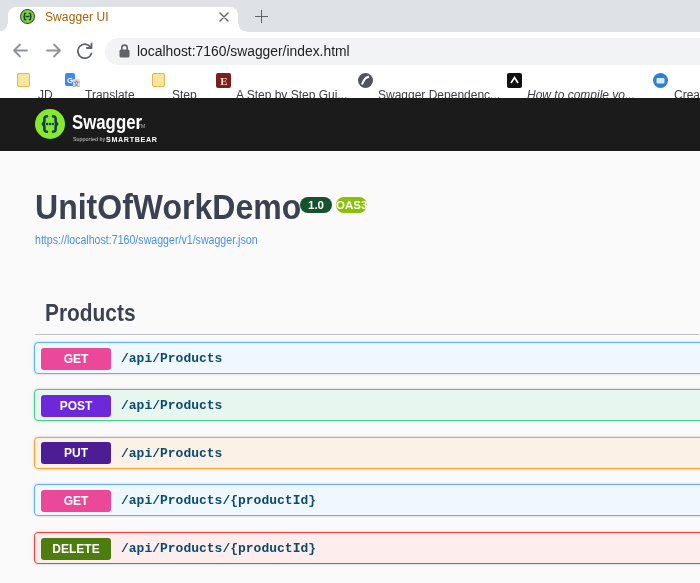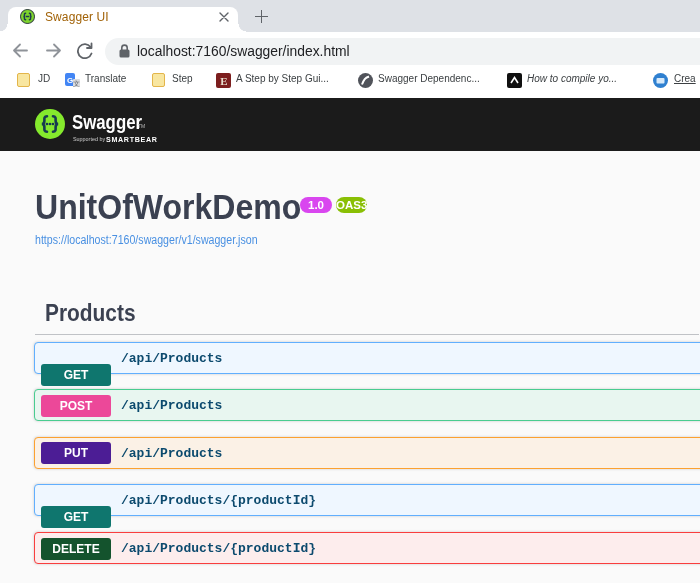--- a/index.html
+++ b/index.html
@@ -16,54 +16,54 @@
 #newtab:before { left:5.7px; top:0; width:1.7px; height:13px; }
 #newtab:after { left:0; top:5.7px; width:13px; height:1.7px; }
 
 
 #toolbar { left:0; top:32px; width:700px; height:34px; background:#fff; }
 #omnibox { left:105px; top:38px; width:595px; height:27px; background:#f1f3f4; border-radius:14px 0 0 14px; }
 #url { left:137px; top:43px; font-size:14px; color:#202124; transform:scaleX(0.99); transform-origin:0 0; white-space:nowrap; }
 
 
 #bookmarks { left:0; top:66px; width:700px; height:32px; background:#fff; }
-.bm { position:absolute; top:73px; font-size:10px; color:#3c4043; white-space:nowrap; }
+.bm { position:absolute; top:88px; font-size:12px; color:#3c4043; white-space:nowrap; }
 .bicon { position:absolute; top:73px; width:15px; height:15px; }
 .folder { background:#f8e6a0; border:1.5px solid #e3b54a; border-radius:2px; width:13px; height:14px; }
 
 
 #topbar { left:0; top:98px; width:700px; height:53px; background:#1b1b1b; }
 #sw-logo { left:35px; top:109px; width:30px; height:30px; background:#85ea2d; border-radius:50%; }
 #sw-word { left:72px; top:111px; font-size:20px; color:#fff; font-weight:bold; transform:scaleX(0.84); transform-origin:0 0; white-space:nowrap; }
 #sw-tm { left:138px; top:123px; font-size:5px; color:#bbb; }
 #sw-supp { left:73px; top:136px; font-size:6px; color:#cfcfcf; transform:scaleX(0.9); transform-origin:0 0; white-space:nowrap; }
 #sw-sb { left:106px; top:134.5px; font-size:7.5px; color:#fff; font-weight:bold; letter-spacing:0.7px; transform:scaleX(0.95); transform-origin:0 0; white-space:nowrap; }
 
 
 #page { left:0; top:151px; width:700px; height:432px; background:#fafafa; }
 #title { left:35px; top:187px; font-size:35px; font-weight:bold; color:#3b4151; transform:scaleX(0.915); transform-origin:0 0; white-space:nowrap; }
 .badge { position:absolute; height:16px; border-radius:8px; color:#fff; font-size:11.5px; font-weight:bold; text-align:center; line-height:16px; }
-#badge-v { left:300px; top:197px; width:32px; background:#d946ef; }
+#badge-v { left:300px; top:197px; width:32px; background:#14532d; }
 #badge-oas { left:336px; top:197px; width:31px; background:#89bf04; }
 #speclink { left:35px; top:233px; font-size:12px; color:#4990e2; transform:scaleX(0.885); transform-origin:0 0; white-space:nowrap; }
 #products { left:45px; top:299px; font-size:24px; font-weight:bold; color:#3b4151; transform:scaleX(0.87); transform-origin:0 0; white-space:nowrap; }
 #divider { left:35px; top:334px; width:664px; height:1px; background:rgba(59,65,81,.3); }
 
 .op { position:absolute; left:34px; width:680px; height:32px; border-radius:4px; border:1px solid; box-shadow:0 0 3px rgba(0,0,0,.19); }
 .method { position:absolute; left:6px; top:4.5px; width:70px; height:22px; border-radius:3px; color:#fff; font-weight:bold; font-size:12px; text-align:center; line-height:22px; }
 .path { position:absolute; left:86px; top:8px; font-family:"Liberation Mono", monospace; font-weight:bold; font-size:13px; color:#0c4a6e; }
 #op1 { top:342px; border-color:#61affe; background:#eff7ff; }
 #op2 { top:389px; border-color:#49cc90; background:#e8f6f0; }
 #op3 { top:436.5px; border-color:#fca130; background:#fbf1e6; }
 #op4 { top:484px; border-color:#61affe; background:#eff7ff; }
 #op5 { top:532px; border-color:#f93e3e; background:#fdeded; }
-.m-get { background:#0f766e;margin-top:16px; }
-.m-post { background:#ec4899; }
+.m-get { background:#ec4899; }
+.m-post { background:#6d28d9; }
 .m-put { background:#4c1d95; }
-.m-del { background:#14532d; }
+.m-del { background:#4d7c0f; }
 </style>
 </head>
 <body>
 
 <div class="abs" id="tabstrip"></div>
 <div class="abs" id="tab"></div>
 <div class="abs" style="left:0;top:24px;width:8px;height:8px;background:radial-gradient(circle 8px at 0 0, #dee1e6 7px, #fff 7.5px)"></div>
 <div class="abs" style="left:238px;top:24px;width:8px;height:8px;background:radial-gradient(circle 8px at 100% 0, #dee1e6 7px, #fff 7.5px)"></div>
 <svg class="abs" style="left:20px;top:9px" width="15" height="15" viewBox="0 0 15 15">
   <circle cx="7.5" cy="7.5" r="7" fill="#7ed62c" stroke="#44554c" stroke-width="1.1"></circle>

